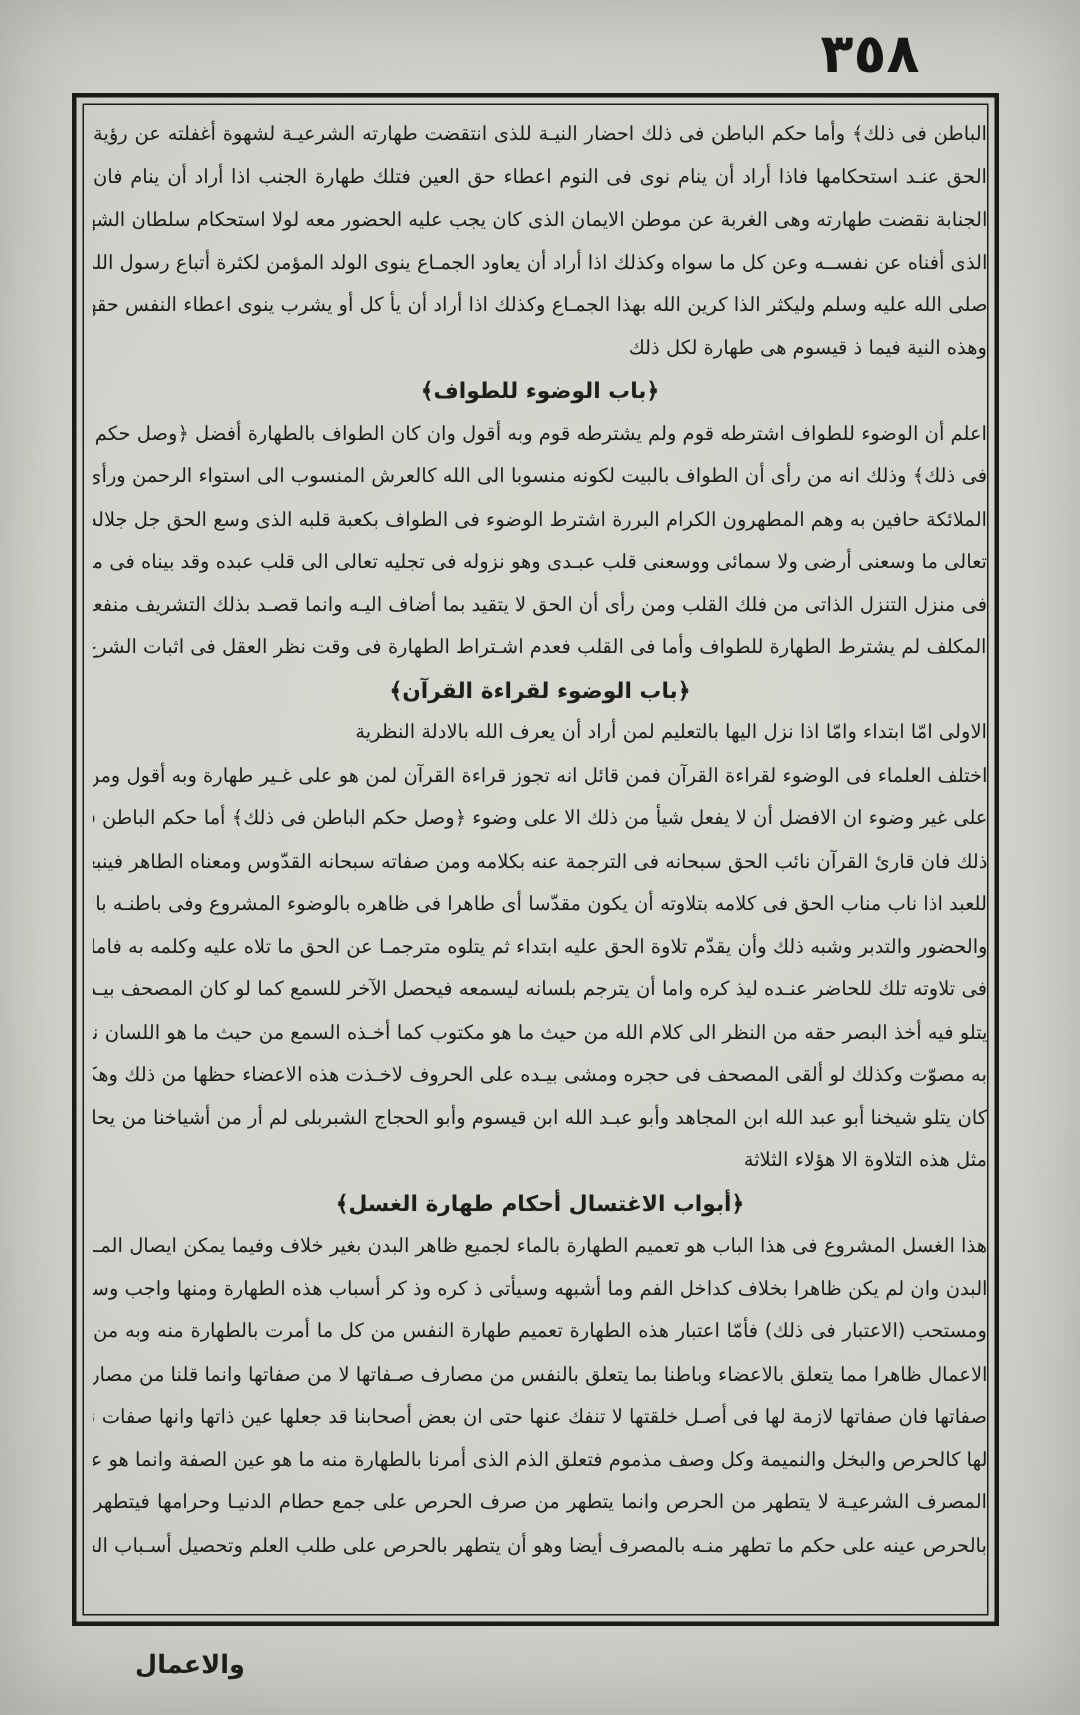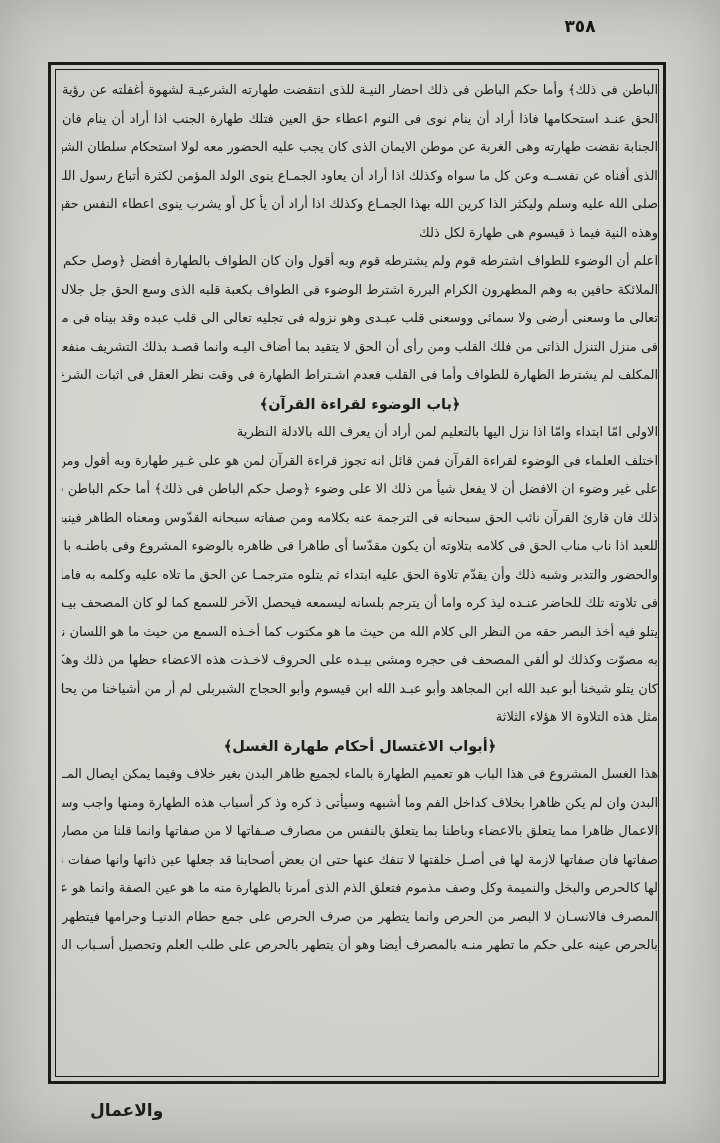--- a/index.html
+++ b/index.html
@@ -11,21 +11,21 @@
   }
   .scan{
     position:relative;width:720px;height:1143px;
     background:
       radial-gradient(ellipse 90% 70% at 52% 45%, #d8d8d1 0%, #d2d3cc 55%, #c6c7c1 100%);
     box-shadow:inset 0 0 60px rgba(60,60,55,.25);
   }
   .page-number{
     position:absolute;top:16px;right:80px;width:120px;
     text-align:center;
-    font-size:17px;font-weight:bold;color:#161616;
+    font-size:36px;font-weight:bold;color:#161616;
     letter-spacing:2px;
   }
   .frame-outer{
     position:absolute;left:48px;top:62px;width:618px;height:1022px;
     border:3px solid #1a1a18;
     box-sizing:border-box;
   }
   .frame-inner{
     position:absolute;left:4px;top:4px;right:4px;bottom:4px;
     border:1.5px solid #1a1a18;
@@ -68,41 +68,44 @@
     <div class="frame-inner"></div>
   </div>
 
   <div class="textblock" id="textblock" style="color: rgb(29, 29, 27);">
       <div class="line">الباطن فى ذلك﴾ وأما حكم الباطن فى ذلك احضار النيـة للذى انتقضت طهارته الشرعيـة لشهوة أغفلته عن رؤية</div>
       <div class="line">الحق عنـد استحكامها فاذا أراد أن ينام نوى فى النوم اعطاء حق العين فتلك طهارة الجنب اذا أراد أن ينام فان</div>
       <div class="line">الجنابة نقضت طهارته وهى الغربة عن موطن الايمان الذى كان يجب عليه الحضور معه لولا استحكام سلطان الشهوة</div>
       <div class="line">الذى أفناه عن نفســه وعن كل ما سواه وكذلك اذا أراد أن يعاود الجمـاع ينوى الولد المؤمن لكثرة أتباع رسول الله</div>
       <div class="line">صلى الله عليه وسلم وليكثر الذا كرين الله بهذا الجمـاع وكذلك اذا أراد أن يأ كل أو يشرب ينوى اعطاء النفس حقها</div>
       <div class="line end">وهذه النية فيما ذ قيسوم هى طهارة لكل ذلك</div>
+      <div class="line heading">﴿باب الوضوء للطواف﴾</div>
       <div class="line">اعلم أن الوضوء للطواف اشترطه قوم ولم يشترطه قوم وبه أقول وان كان الطواف بالطهارة أفضل ﴿وصل حكم الباطن</div>
+      <div class="line">فى ذلك﴾ وذلك انه من رأى أن الطواف بالبيت لكونه منسوبا الى الله كالعرش المنسوب الى استواء الرحمن ورأى</div>
       <div class="line">الملائكة حافين به وهم المطهرون الكرام البررة اشترط الوضوء فى الطواف بكعبة قلبه الذى وسع الحق جل جلاله يقول</div>
       <div class="line">تعالى ما وسعنى أرضى ولا سمائى ووسعنى قلب عبـدى وهو نزوله فى تجليه تعالى الى قلب عبده وقد بيناه فى مواقع النجوم</div>
       <div class="line">فى منزل التنزل الذاتى من فلك القلب ومن رأى أن الحق لا يتقيد بما أضاف اليـه وانما قصـد بذلك التشريف منفعة</div>
       <div class="line">المكلف لم يشترط الطهارة للطواف وأما فى القلب فعدم اشـتراط الطهارة فى وقت نظر العقل فى اثبات الشرع فى المعرفة</div>
       <div class="line heading">﴿باب الوضوء لقراءة القرآن﴾</div>
       <div class="line end">الاولى امّا ابتداء وامّا اذا نزل اليها بالتعليم لمن أراد أن يعرف الله بالادلة النظرية</div>
       <div class="line">اختلف العلماء فى الوضوء لقراءة القرآن فمن قائل انه تجوز قراءة القرآن لمن هو على غـير طهارة وبه أقول ومن قائل</div>
       <div class="line">على غير وضوء ان الافضل أن لا يفعل شيأ من ذلك الا على وضوء ﴿وصل حكم الباطن فى ذلك﴾ أما حكم الباطن فى</div>
       <div class="line">ذلك فان قارئ القرآن نائب الحق سبحانه فى الترجمة عنه بكلامه ومن صفاته سبحانه القدّوس ومعناه الطاهر فينبغى</div>
       <div class="line">للعبد اذا ناب مناب الحق فى كلامه بتلاوته أن يكون مقدّسا أى طاهرا فى ظاهره بالوضوء المشروع وفى باطنـه بالايمـان</div>
       <div class="line">والحضور والتدبر وشبه ذلك وأن يقدّم تلاوة الحق عليه ابتداء ثم يتلوه مترجمـا عن الحق ما تلاه عليه وكلمه به فاما يترجم</div>
       <div class="line">فى تلاوته تلك للحاضر عنـده ليذ كره واما أن يترجم بلسانه ليسمعه فيحصل الآخر للسمع كما لو كان المصحف بيـده</div>
       <div class="line">يتلو فيه أخذ البصر حقه من النظر الى كلام الله من حيث ما هو مكتوب كما أخـذه السمع من حيث ما هو اللسان ناطق</div>
       <div class="line">به مصوّت وكذلك لو ألقى المصحف فى حجره ومشى بيـده على الحروف لاخـذت هذه الاعضاء حظها من ذلك وهكذا</div>
       <div class="line">كان يتلو شيخنا أبو عبد الله ابن المجاهد وأبو عبـد الله ابن قيسوم وأبو الحجاج الشبربلى لم أر من أشياخنا من يحافظ على</div>
       <div class="line end">مثل هذه التلاوة الا هؤلاء الثلاثة</div>
       <div class="line heading">﴿أبواب الاغتسال أحكام طهارة الغسل﴾</div>
       <div class="line">هذا الغسل المشروع فى هذا الباب هو تعميم الطهارة بالماء لجميع ظاهر البدن بغير خلاف وفيما يمكن ايصال المـاء اليه من</div>
       <div class="line">البدن وان لم يكن ظاهرا بخلاف كداخل الفم وما أشبهه وسيأتى ذ كره وذ كر أسباب هذه الطهارة ومنها واجب وسنة</div>
+      <div class="line">ومستحب (الاعتبار فى ذلك) فأمّا اعتبار هذه الطهارة تعميم طهارة النفس من كل ما أمرت بالطهارة منه وبه من</div>
       <div class="line">الاعمال ظاهرا مما يتعلق بالاعضاء وباطنا بما يتعلق بالنفس من مصارف صـفاتها لا من صفاتها وانما قلنا من مصارف</div>
       <div class="line">صفاتها فان صفاتها لازمة لها فى أصـل خلقتها لا تنفك عنها حتى ان بعض أصحابنا قد جعلها عين ذاتها وانها صفات نفسية</div>
       <div class="line">لها كالحرص والبخل والنميمة وكل وصف مذموم فتعلق الذم الذى أمرنا بالطهارة منه ما هو عين الصفة وانما هو عين</div>
-      <div class="line">المصرف فالانسـان لا البصر من الحرص وانما يتطهر من صرف الحرص على جمع حطام الدنيـا وحرامها فيتطهر</div>
+      <div class="line">المصرف الشرعيـة لا يتطهر من الحرص وانما يتطهر من صرف الحرص على جمع حطام الدنيـا وحرامها فيتطهر</div>
       <div class="line">بالحرص عينه على حكم ما تطهر منـه بالمصرف أيضا وهو أن يتطهر بالحرص على طلب العلم وتحصيل أسـباب الخـير</div>
     </div>
 
   <div class="catchword">والاعمال</div>
 </div>
 
 </body></html>

